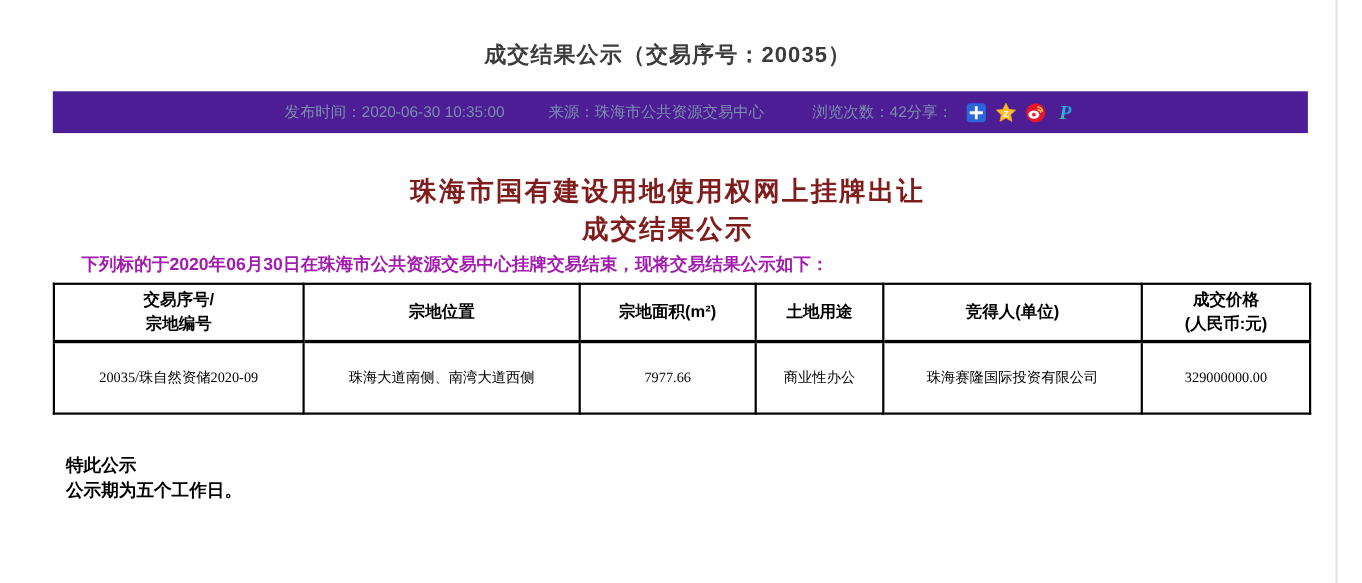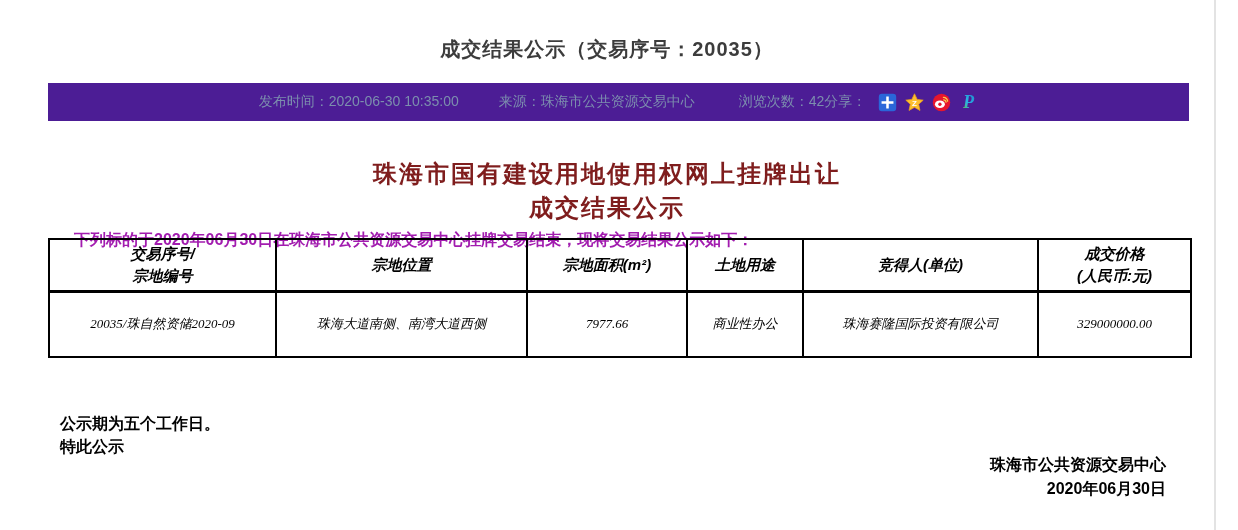--- a/index.html
+++ b/index.html
@@ -61,25 +61,24 @@
     left: 48px; top: 230px;
     width: 1142px;
     font-size: 16px;
     font-weight: bold;
     color: #a21caf;
     text-indent: 26px;
   }
   
   .doc-table {
     position: absolute;
-    left: 48px; top: 238px;
+    left: 48px; top: 257px;
     width: 1142px;
     border-collapse: collapse;
     table-layout: fixed;
-    font-style: italic;
   }
   .doc-table th, .doc-table td {
     border: 2px solid #000;
     text-align: center;
     vertical-align: middle;
     color: #000;
     padding: 2px;
   }
   .doc-table th {
     height: 52px;
@@ -194,22 +193,18 @@
       <td>珠海大道南侧、南湾大道西侧</td>
       <td>7977.66</td>
       <td>商业性办公</td>
       <td>珠海赛隆国际投资有限公司</td>
       <td>329000000.00</td>
     </tr>
   </tbody>
     </table>
 
   <div class="notes">
+    <div>特此公示</div>
     <div>公示期为五个工作日。</div>
-    <div>特此公示</div>
   </div>
 
-  <div class="signature">
-    <div>珠海市公共资源交易中心</div>
-    <div>2020年06月30日</div>
-  </div>
 
 </div>
 
 </body></html>

